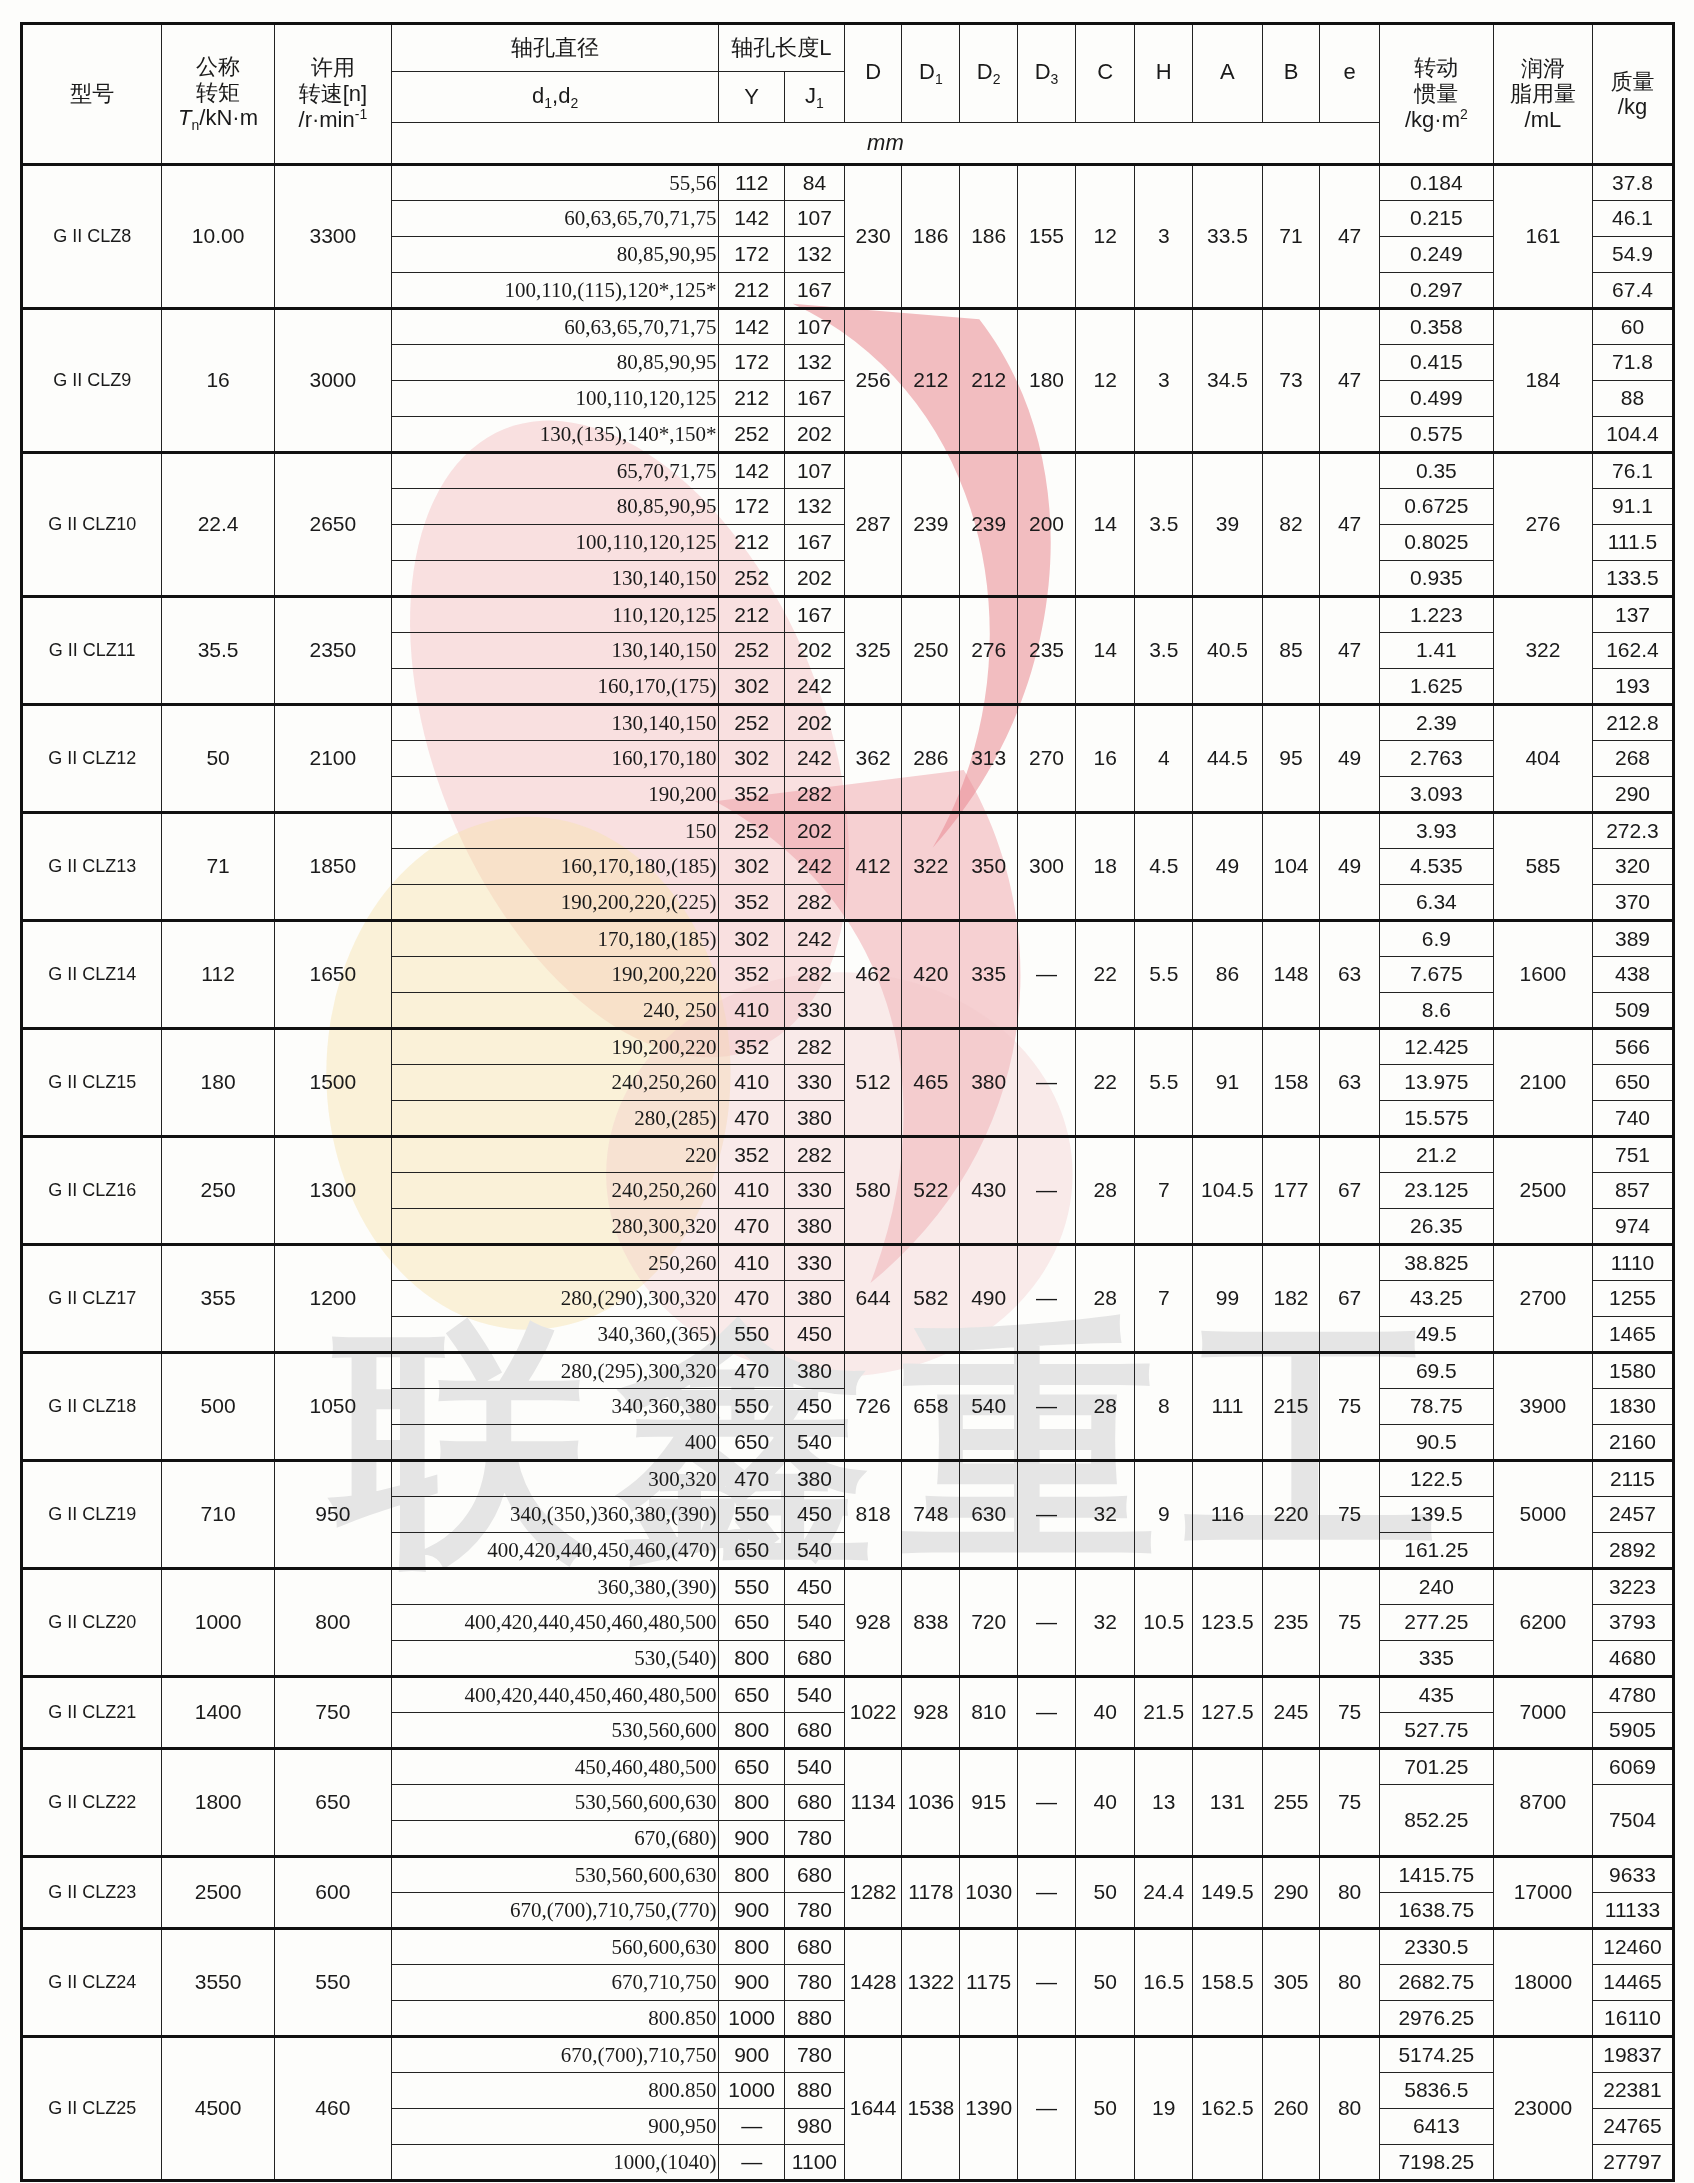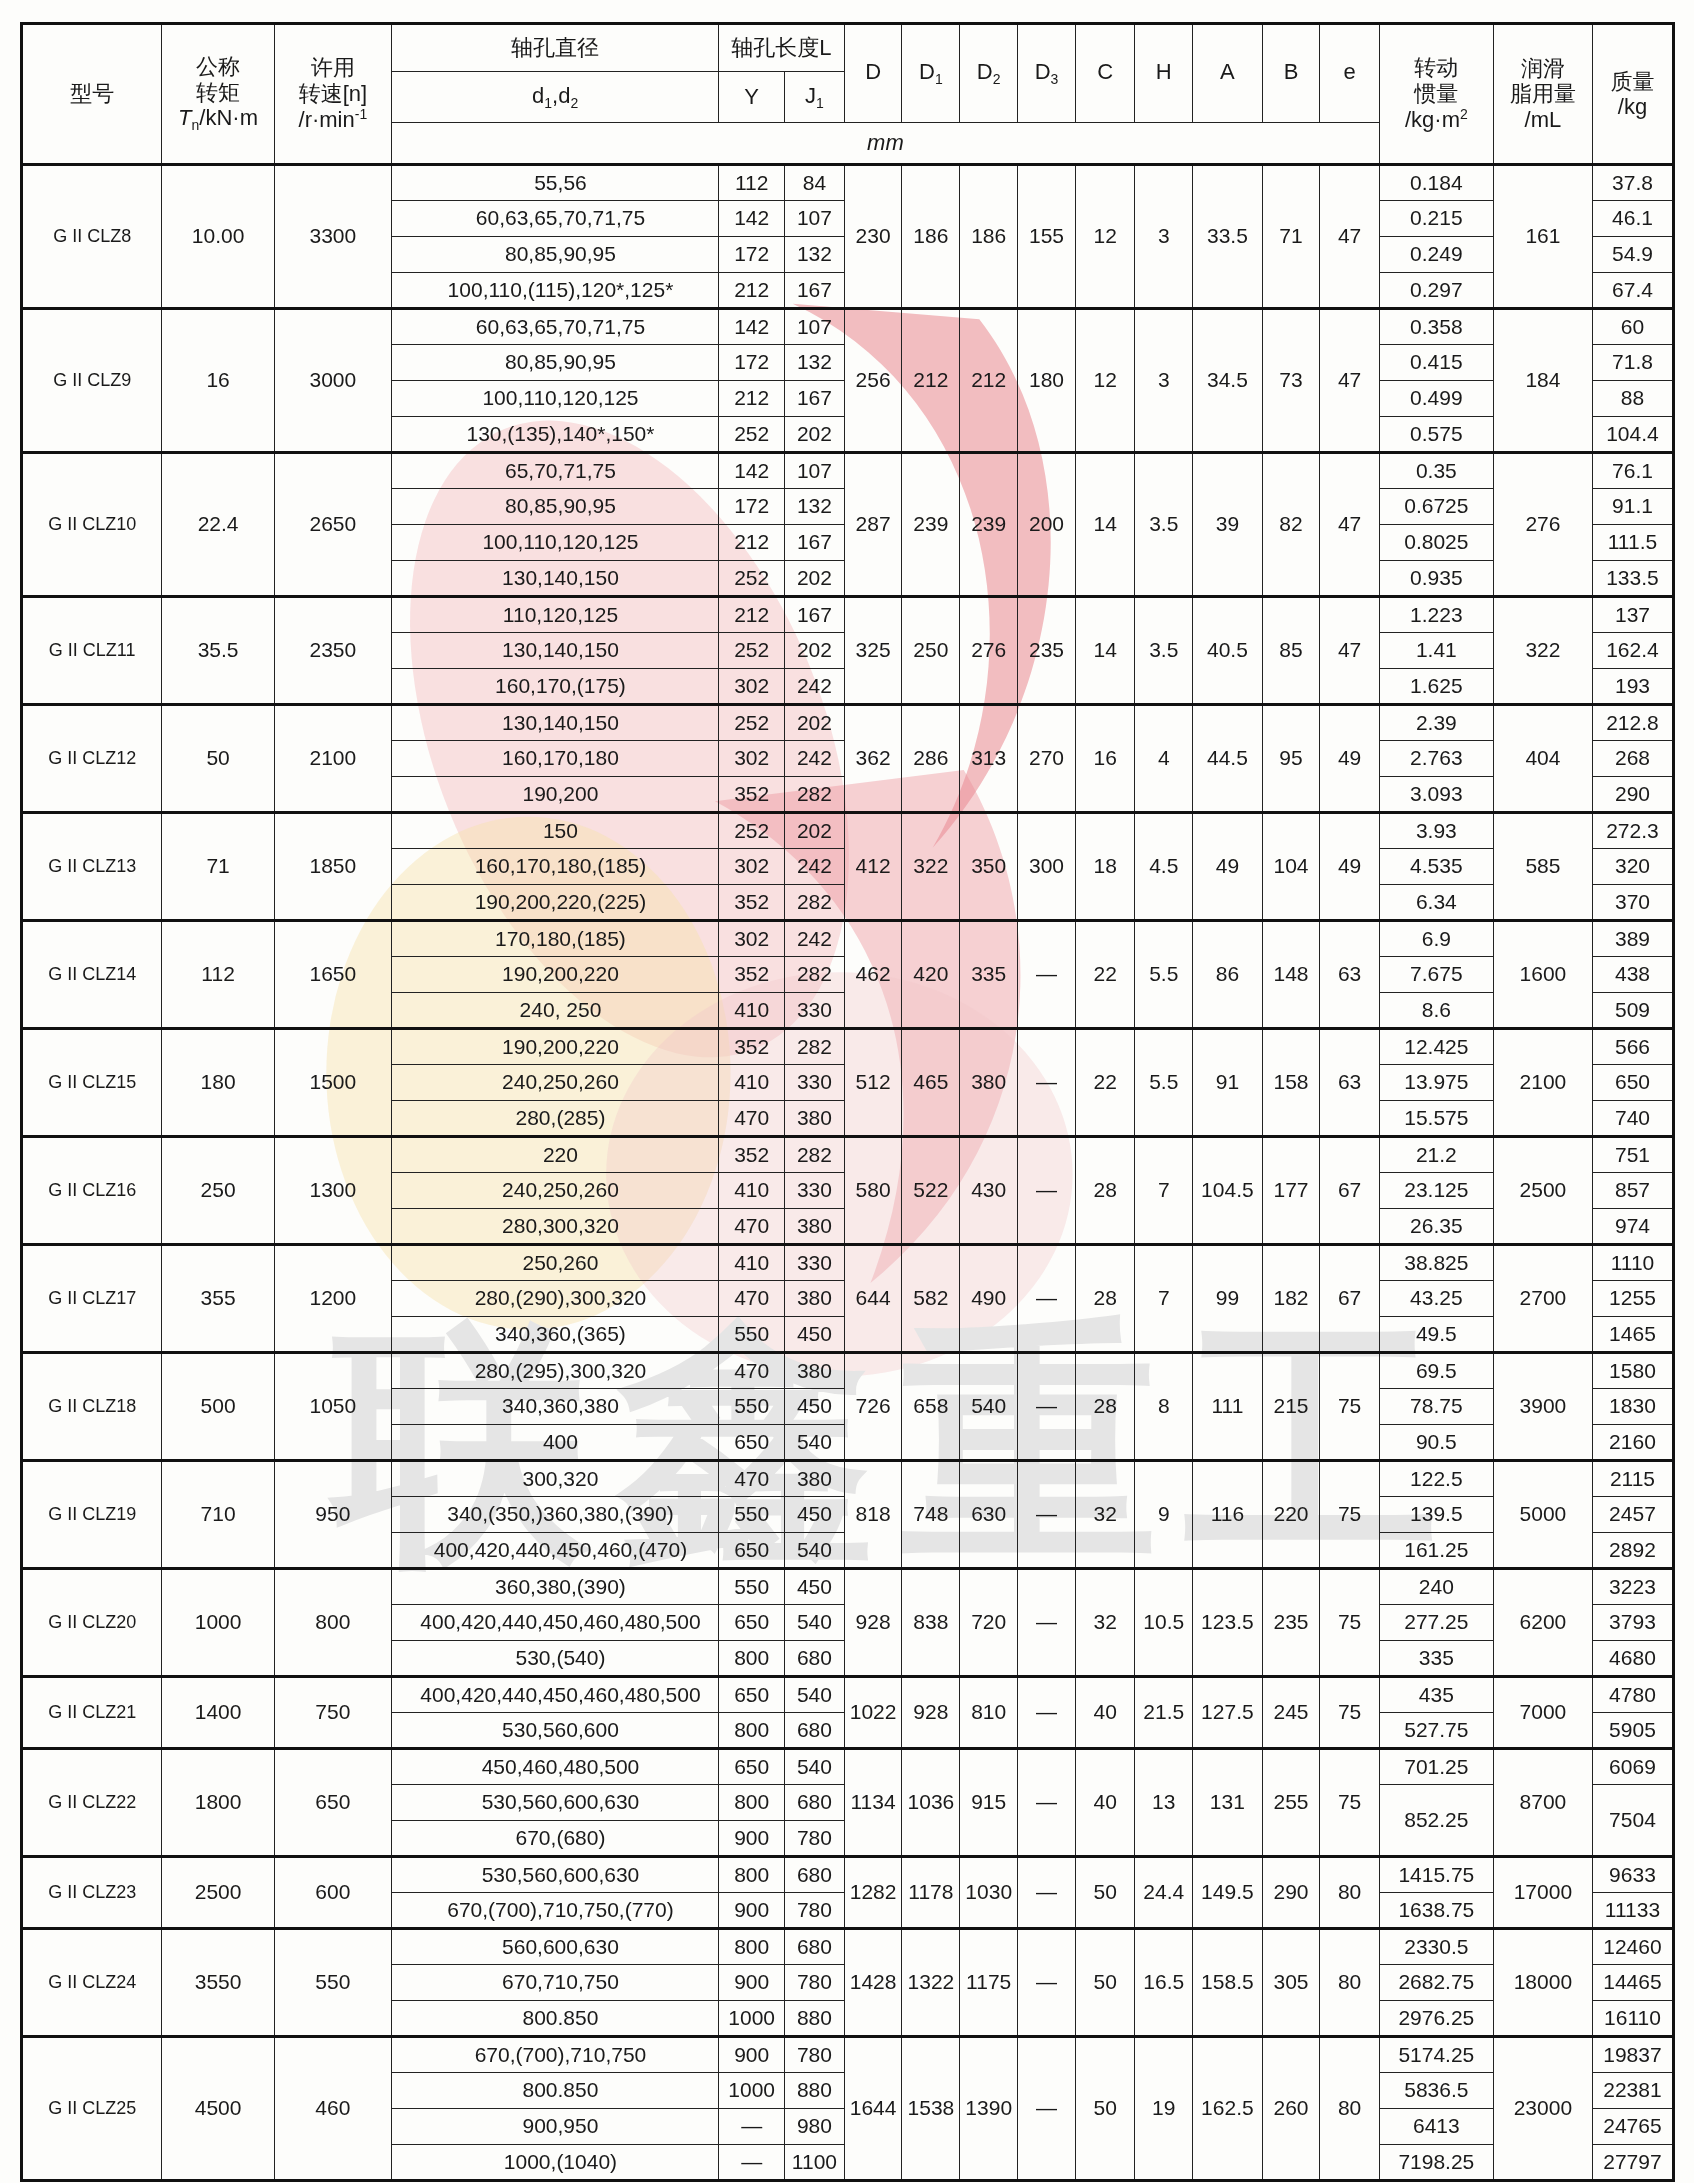--- a/index.html
+++ b/index.html
@@ -10,21 +10,21 @@
            letter-spacing:26.4px;white-space:nowrap;font-family:Liberation Sans, sans-serif;text-align:center;}
   table{position:absolute;z-index:1;left:20px;top:22px;width:1655px;
         border-collapse:collapse;table-layout:fixed;border:3.9px solid #111;background:transparent;}
   th,td{border:1.6px solid #222;text-align:center;vertical-align:middle;
         padding:0 1.6px;font-size:21px;line-height:1.15;overflow:hidden;}
   thead th{font-weight:normal;font-size:22px;}
   thead tr.h1{height:48px;} thead tr.h2{height:51px;} thead tr.h3{height:42px;font-style:italic;}
   tbody tr{height:36px;}
   tbody tr.gs td{border-top:3.1px solid #111;}
   thead tr.h3 th{border-bottom:3.1px solid #111;}
-  td.bore{text-align:center;padding-left:12.4px;}
+  td.bore{text-align:right;padding-left:12.4px;font-family:Liberation Serif, serif;}
   td.model{font-size:18px;}
   sub{font-size:14px;} sup{font-size:14px;}
   .hline{display:block;}
 </style>
 </head>
 <body>
 
 <div class="page">
 
   <svg class="wm" style="left:295px;top:257px;" width="1011" height="1166" viewBox="0 0 1300 1500">

